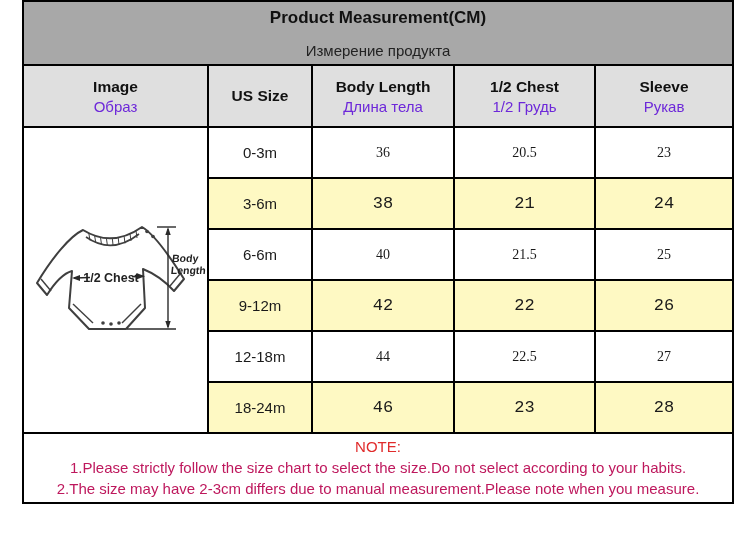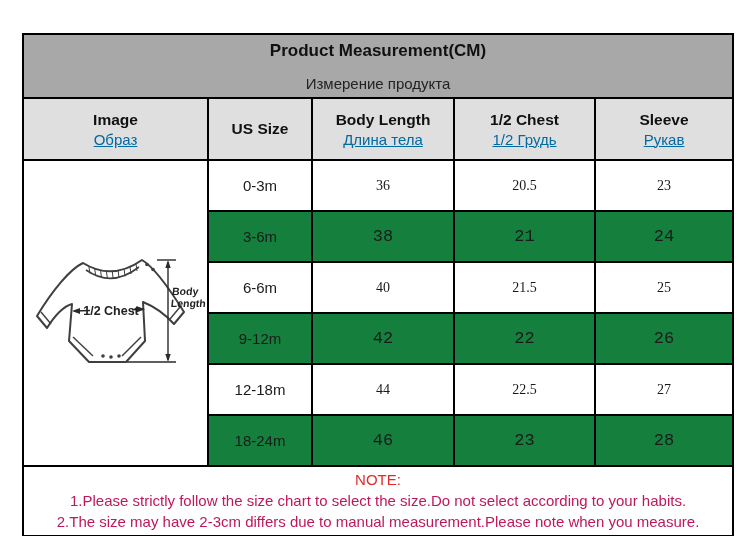--- a/index.html
+++ b/index.html
@@ -1,31 +1,31 @@
 <!DOCTYPE html>
 <html><head>
 <meta charset="utf-8">
 <style>
   html,body{margin:0;padding:0;background:#fff;}
   .page{position:relative;width:752px;height:536px;background:#fff;overflow:hidden;
         font-family:"Liberation Sans",sans-serif;color:#1a1a1a;}
-  table.size-chart{position:absolute;left:22px;top:33px;width:710px;
+  table.size-chart{position:absolute;left:22px;top:0;width:710px;
         border-collapse:collapse;table-layout:fixed;}
   table.size-chart td{border:2px solid #000;text-align:center;vertical-align:middle;
         padding:0;overflow:hidden;}
   tr.title-row td{background:#a8a8a8;height:62px;}
   .title-en{font-weight:bold;font-size:17px;color:#111;}
   .title-ru{font-size:15px;color:#222;margin-top:14px;}
   tr.header-row td{background:#dfdfdf;height:60px;}
   .hdr-en{font-weight:bold;font-size:15.5px;color:#111;}
-  .hdr-ru{font-size:15px;color:#0369a1;margin-top:2px;text-decoration:underline;}
+  .hdr-ru{font-size:15px;color:#6d28d9;margin-top:2px;}
   tr.data-row{height:51px;}
   tr.data-row td{font-size:15px;}
   tr.row-white{background:#ffffff;}
-  tr.row-gray td{background:#15803d;}
+  tr.row-gray td{background:#fef9c3;}
   tr.row-white td.val{font-family:"Liberation Serif",serif;font-size:14px;margin-left:44px;}
   tr.row-gray td.val{font-family:Liberation Mono, monospace;font-size:17px;}
   td.size-cell{font-size:15px;}
   td.image-cell{background:#fff;}
   tr.note-row td{background:#fff;height:68px;}
   .note-head{color:#e02b2b;font-size:15px;line-height:20px;}
   .note-line{color:#be185d;font-size:15px;line-height:21px;}
   svg text{font-family:"Liberation Sans",sans-serif;}
 </style>
 </head>

